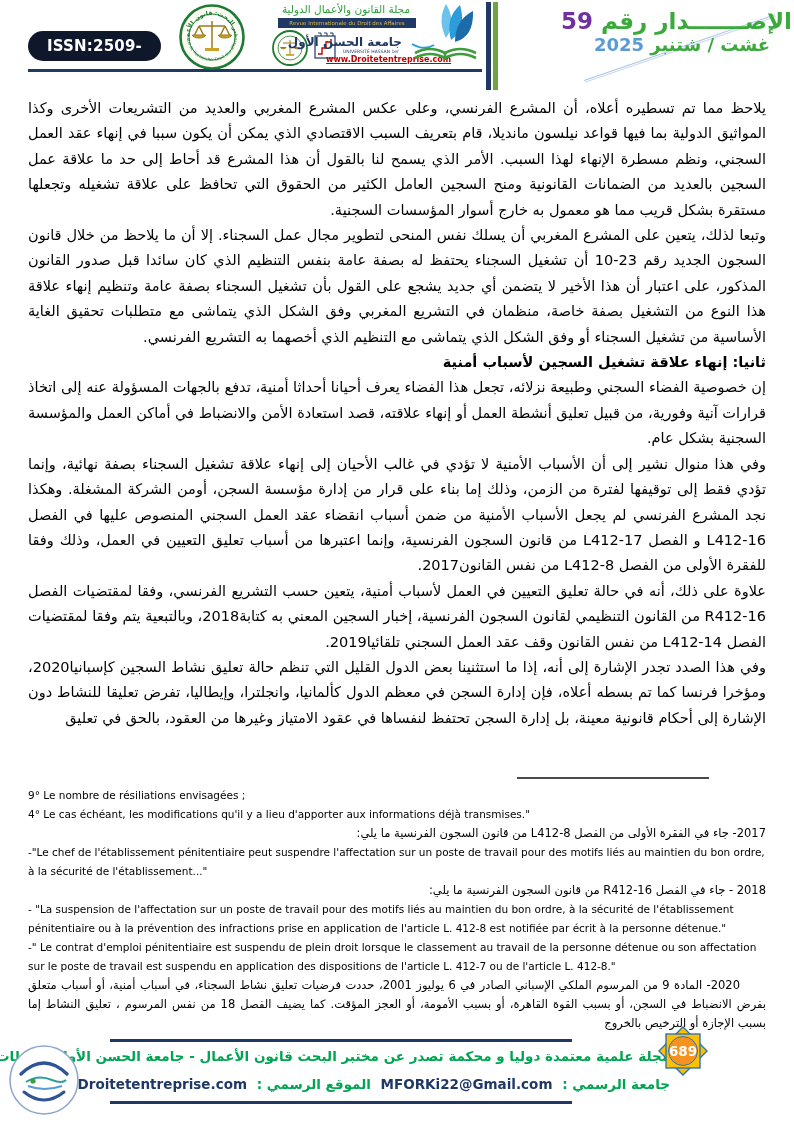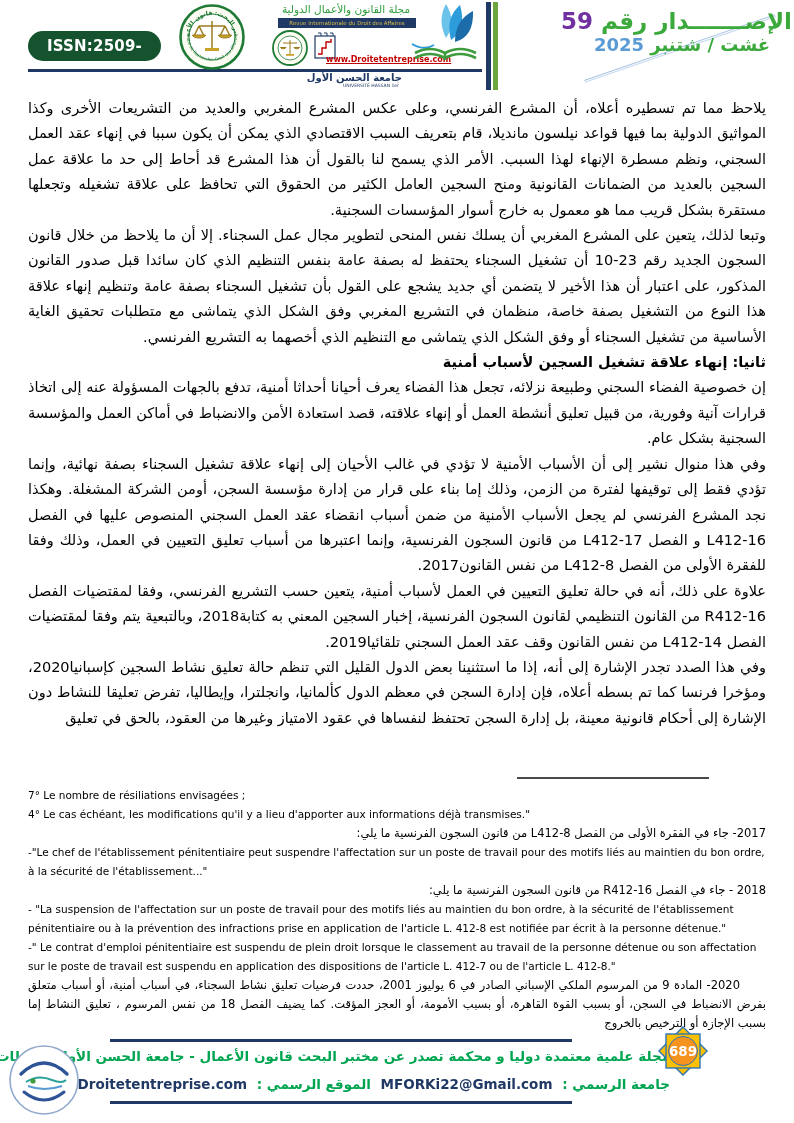--- a/index.html
+++ b/index.html
@@ -6,34 +6,34 @@
   html,body { background:#e8e8e8; }
   body { font-family:"DejaVu Sans","Liberation Sans",sans-serif; }
   .page {
     position:relative; width:794px; height:1123px; background:#ffffff;
     margin:0 auto; overflow:hidden; color:#000;
   }
 
   
   .issn-pill {
     position:absolute; left:28px; top:31px; width:133px; height:30px;
-    background:#14532d; border-radius:15px; color:#fff; font-weight:bold;
+    background:#0f172a; border-radius:15px; color:#fff; font-weight:bold;
     font-size:15px; line-height:30px; text-align:center; letter-spacing:.2px;
   }
   .header-rule { position:absolute; left:28px; top:69px; width:454px; height:3px; background:#1F3864; }
   .seal-large { position:absolute; left:179px; top:4px; width:66px; height:66px; }
   .journal-logo { position:absolute; left:268px; top:2px; width:212px; height:66px; }
   .jl-title { position:absolute; left:2px; top:1px; width:152px; text-align:center;
     color:#2E9E3A; font-weight:normal; font-size:10.5px; direction:rtl; white-space:nowrap; }
   .jl-banner { position:absolute; left:10px; top:16px; width:138px; height:10px;
     background:#1F3864; color:#D9B84A; font-size:5.5px; line-height:10px; text-align:center; white-space:nowrap; overflow:hidden; }
   .seal-mini { position:absolute; left:4px; top:28px; width:36px; height:36px; }
   .chart-icon { position:absolute; left:46px; top:30px; width:22px; height:28px; }
   .jl-univ { position:absolute; left:72px; top:33px; width:62px; text-align:center; direction:rtl; }
-  .jl-univ .ar { color:#1F3864; font-size:10px; font-weight:bold; white-space:nowrap;margin-top:37px; }
+  .jl-univ .ar { color:#1F3864; font-size:12px; font-weight:bold; white-space:nowrap; }
   .jl-univ .fr { color:#1F3864; font-size:4.5px; white-space:nowrap; }
   .jl-site { position:absolute; left:58px; top:53px; width:110px; text-align:center;
     color:#C00000; font-size:8px; font-weight:bold; text-decoration:underline; white-space:nowrap; }
   .bird-logo { position:absolute; left:142px; top:0px; width:70px; height:66px; }
   .vbar-navy { position:absolute; left:486px; top:2px; width:5px; height:88px; background:#1F3864; }
   .vbar-green { position:absolute; left:493px; top:2px; width:5px; height:88px; background:#6FA53F; }
 
   .issue-block { position:absolute; left:505px; top:8px; width:287px; direction:rtl; text-align:right; }
   .issue-line1 { font-size:23px; font-weight:bold; color:#3BA93C; white-space:nowrap; }
   .issue-line1 .num { color:#7030A0; }
@@ -163,21 +163,21 @@
     <p>وتبعا لذلك، يتعين على المشرع المغربي أن يسلك نفس المنحى لتطوير مجال عمل السجناء. إلا أن ما يلاحظ من خلال قانون السجون الجديد رقم 23-10 أن تشغيل السجناء يحتفظ له بصفة عامة بنفس التنظيم الذي كان سائدا قبل صدور القانون المذكور، على اعتبار أن هذا الأخير لا يتضمن أي جديد يشجع على القول بأن تشغيل السجناء بصفة عامة وتنظيم إنهاء علاقة هذا النوع من التشغيل بصفة خاصة، منظمان في التشريع المغربي وفق الشكل الذي يتماشى مع متطلبات تحقيق الغاية الأساسية من تشغيل السجناء أو وفق الشكل الذي يتماشى مع التنظيم الذي أخصهما به التشريع الفرنسي.</p>
     <h2>ثانيا: إنهاء علاقة تشغيل السجين لأسباب أمنية</h2>
     <p>إن خصوصية الفضاء السجني وطبيعة نزلائه، تجعل هذا الفضاء يعرف أحيانا أحداثا أمنية، تدفع بالجهات المسؤولة عنه إلى اتخاذ قرارات آنية وفورية، من قبيل تعليق أنشطة العمل أو إنهاء علاقته، قصد استعادة الأمن والانضباط  في أماكن العمل والمؤسسة السجنية بشكل عام.</p>
     <p>وفي هذا منوال نشير إلى أن الأسباب الأمنية لا تؤدي في غالب الأحيان إلى إنهاء علاقة تشغيل السجناء بصفة نهائية، وإنما تؤدي فقط إلى توقيفها لفترة  من الزمن، وذلك إما بناء على قرار من إدارة مؤسسة السجن، أومن الشركة المشغلة. وهكذا نجد المشرع الفرنسي لم يجعل الأسباب الأمنية من ضمن أسباب انقضاء عقد العمل السجني المنصوص عليها في الفصل L412-16 و الفصل L412-17 من قانون السجون الفرنسية، وإنما اعتبرها من أسباب تعليق التعيين في العمل، وذلك وفقا للفقرة الأولى من الفصل L412-8 من نفس القانون2017.</p>
     <p>علاوة على ذلك، أنه في حالة تعليق التعيين في العمل لأسباب أمنية، يتعين حسب التشريع الفرنسي، وفقا لمقتضيات الفصل R412-16 من القانون التنظيمي لقانون السجون الفرنسية، إخبار السجين المعني به كتابة2018، وبالتبعية يتم وفقا لمقتضيات الفصل L412-14 من نفس القانون وقف عقد العمل السجني تلقائيا2019.</p>
     <p>وفي هذا الصدد تجدر الإشارة إلى أنه، إذا ما استثنينا بعض الدول القليل التي تنظم حالة تعليق نشاط السجين كإسبانيا2020، ومؤخرا فرنسا كما تم بسطه أعلاه، فإن إدارة السجن في معظم الدول كألمانيا، وانجلترا، وإيطاليا، تفرض تعليقا للنشاط دون الإشارة إلى أحكام قانونية معينة، بل إدارة السجن تحتفظ لنفساها  في عقود الامتياز وغيرها من العقود، بالحق في تعليق</p>
   </div>
 
   <div class="fn-separator"></div>
   <div class="footnotes">
-    <div class="fn-fr">7° Le nombre de résiliations envisagées ;</div>
+    <div class="fn-fr">9° Le nombre de résiliations envisagées ;</div>
     <div class="fn-fr">4° Le cas échéant, les modifications qu'il y a lieu d'apporter aux informations déjà transmises."</div>
     <div class="fn-ar">2017- جاء في الفقرة الأولى من الفصل L412-8 من قانون السجون الفرنسية ما يلي:</div>
     <div class="fn-fr">-"Le chef de l'établissement pénitentiaire peut suspendre l'affectation sur un poste de travail pour des motifs liés au maintien du bon ordre, à la sécurité de l'établissement..."</div>
     <div class="fn-ar">2018 - جاء في الفصل R412-16 من قانون السجون الفرنسية ما يلي:</div>
     <div class="fn-fr">- "La suspension de l'affectation sur un poste de travail pour des motifs liés au maintien du bon ordre, à la sécurité de l'établissement pénitentiaire ou à la prévention des infractions prise en application de l'article L. 412-8 est notifiée par écrit à la personne détenue."</div>
     <div class="fn-fr">-" Le contrat d'emploi pénitentiaire est suspendu de plein droit lorsque le classement au travail de la personne détenue ou son affectation sur le poste de travail est suspendu en application des dispositions de l'article L. 412-7 ou de l'article L. 412-8."</div>
     <div class="fn-ar fn-indent">2020- المادة 9 من المرسوم الملكي الإسباني الصادر في 6 يوليوز 2001، حددت فرضيات تعليق نشاط السجناء، في أسباب أمنية، أو أسباب متعلق  بفرض الانضباط في السجن، أو بسبب القوة القاهرة، أو بسبب الأمومة، أو العجز المؤقت. كما يضيف الفصل 18 من نفس المرسوم ، تعليق النشاط إما  بسبب الإجازة أو الترخيص بالخروج</div>
   </div>
 
   <div class="footer-rule-top"></div>

